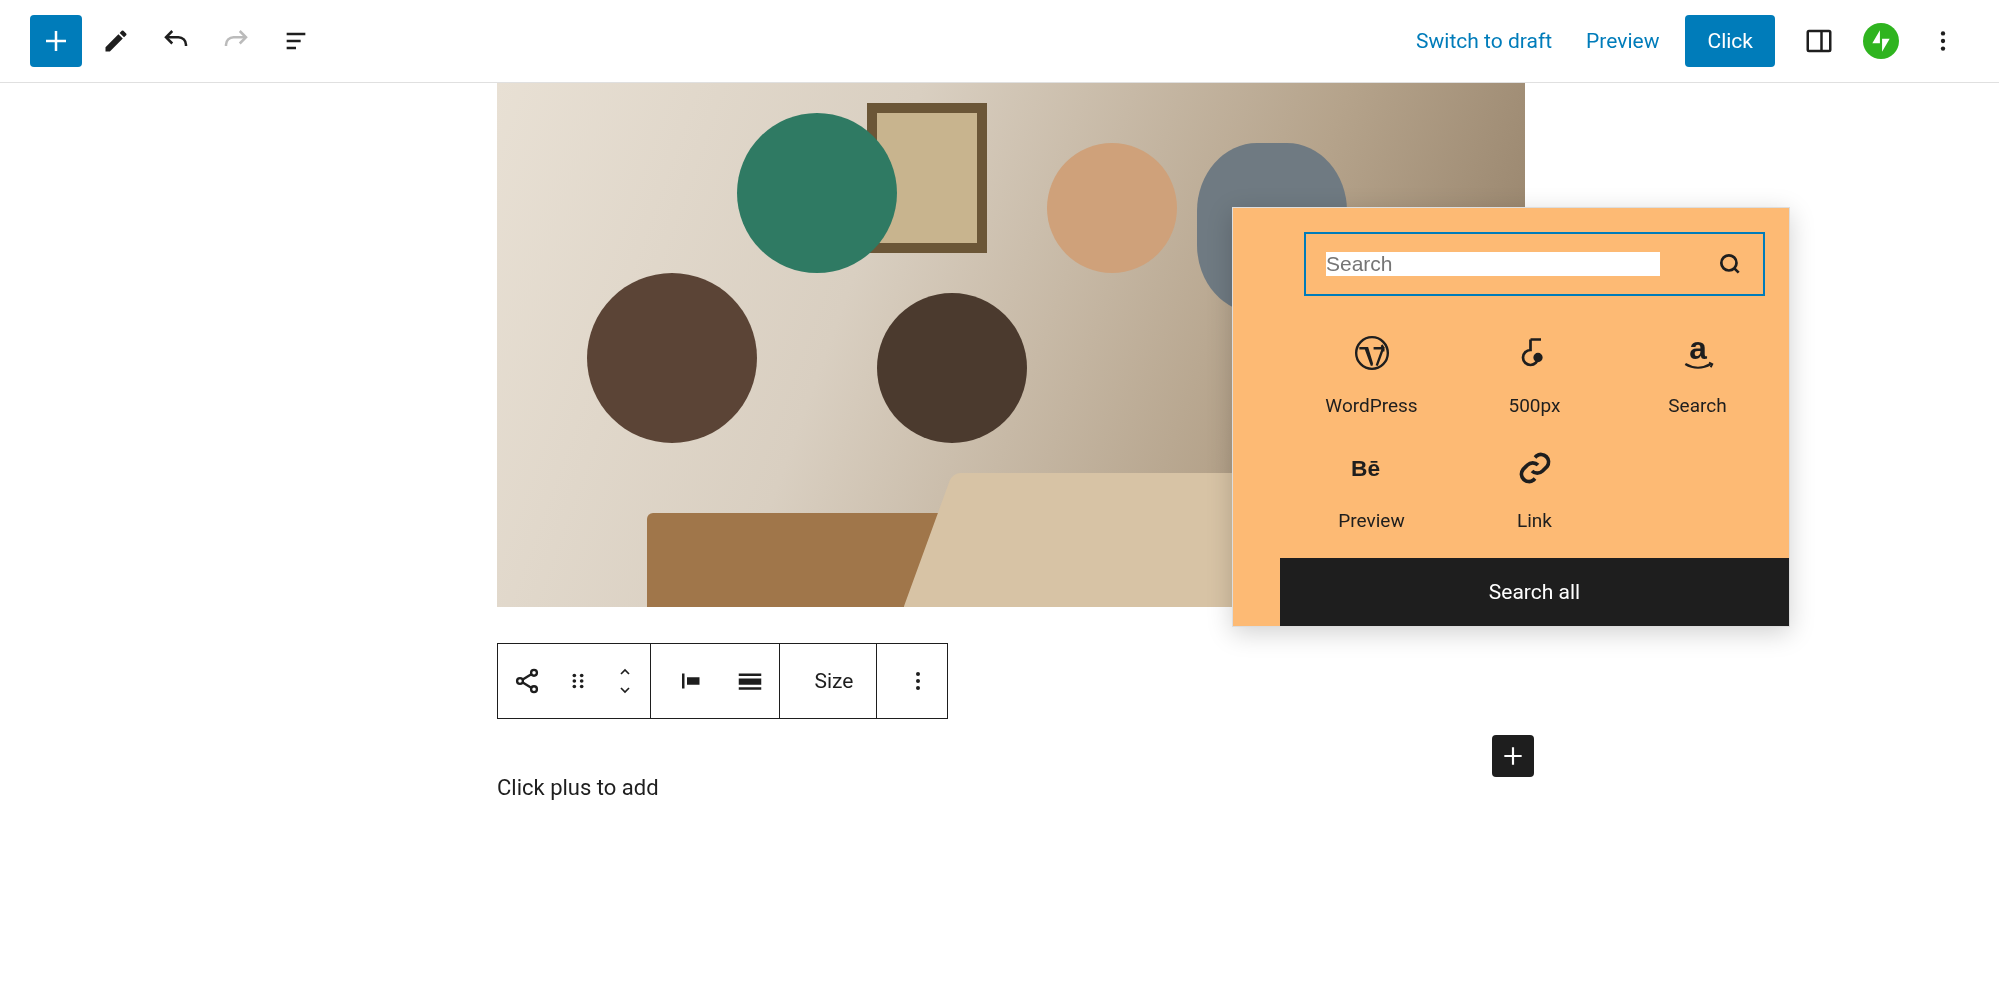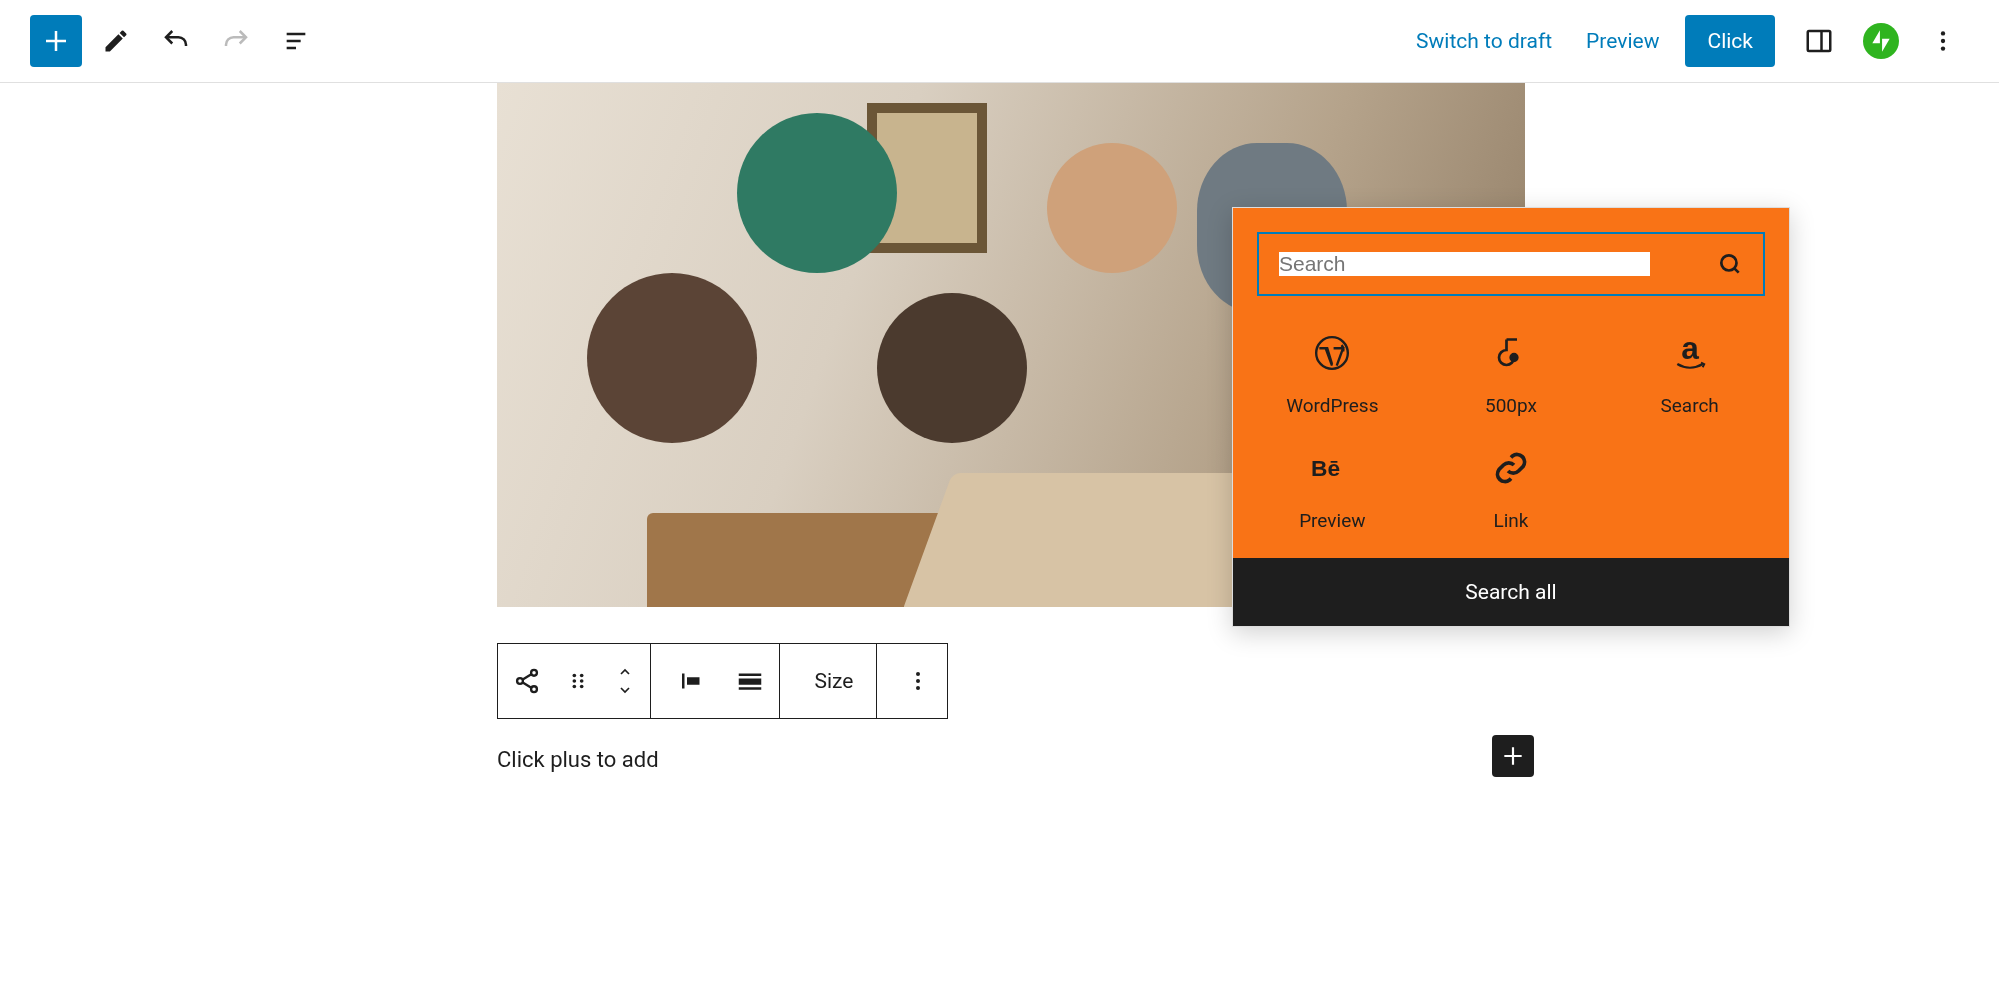--- a/index.html
+++ b/index.html
@@ -75,43 +75,44 @@
     width: 58px; height: 74px;
     display:flex; flex-direction:column; align-items:center; justify-content:center;
     cursor:pointer; gap:0;
   }
   .bt-btn.wide { width: 84px; font-size: 21px; }
   .arrow-col { display:flex; flex-direction:column; align-items:center; justify-content:center; gap:2px; width:50px; }
 
   
   .placeholder-line {
     position:absolute;
-    left:497px; top:664px;
+    left:497px; top:692px;
     font-size: 22px;
     color:#1e1e1e;
   }
 
   
   .inline-add {
     position:absolute;
     left:1492px; top:652px;
     width:42px; height:42px;
     background:#1e1e1e; color:#fff;
     display:flex; align-items:center; justify-content:center;
     border-radius:4px; cursor:pointer;
   }
 
   
   .inserter {
     position:absolute;
     left:1232px; top:124px;
     width:558px;
-    background:#f97316;
+    background:#fdba74;
     border:1px solid #ddd;
     box-shadow:0 6px 24px rgba(0,0,0,0.18);
+    padding-left:47px;
   }
   .inserter-search {
     margin:24px 24px 18px 24px;
     height:64px;
     border:2px solid #007cba;
     display:flex; align-items:center;
     padding:0 20px;
     justify-content:space-between;
   }
   .inserter-search input {

